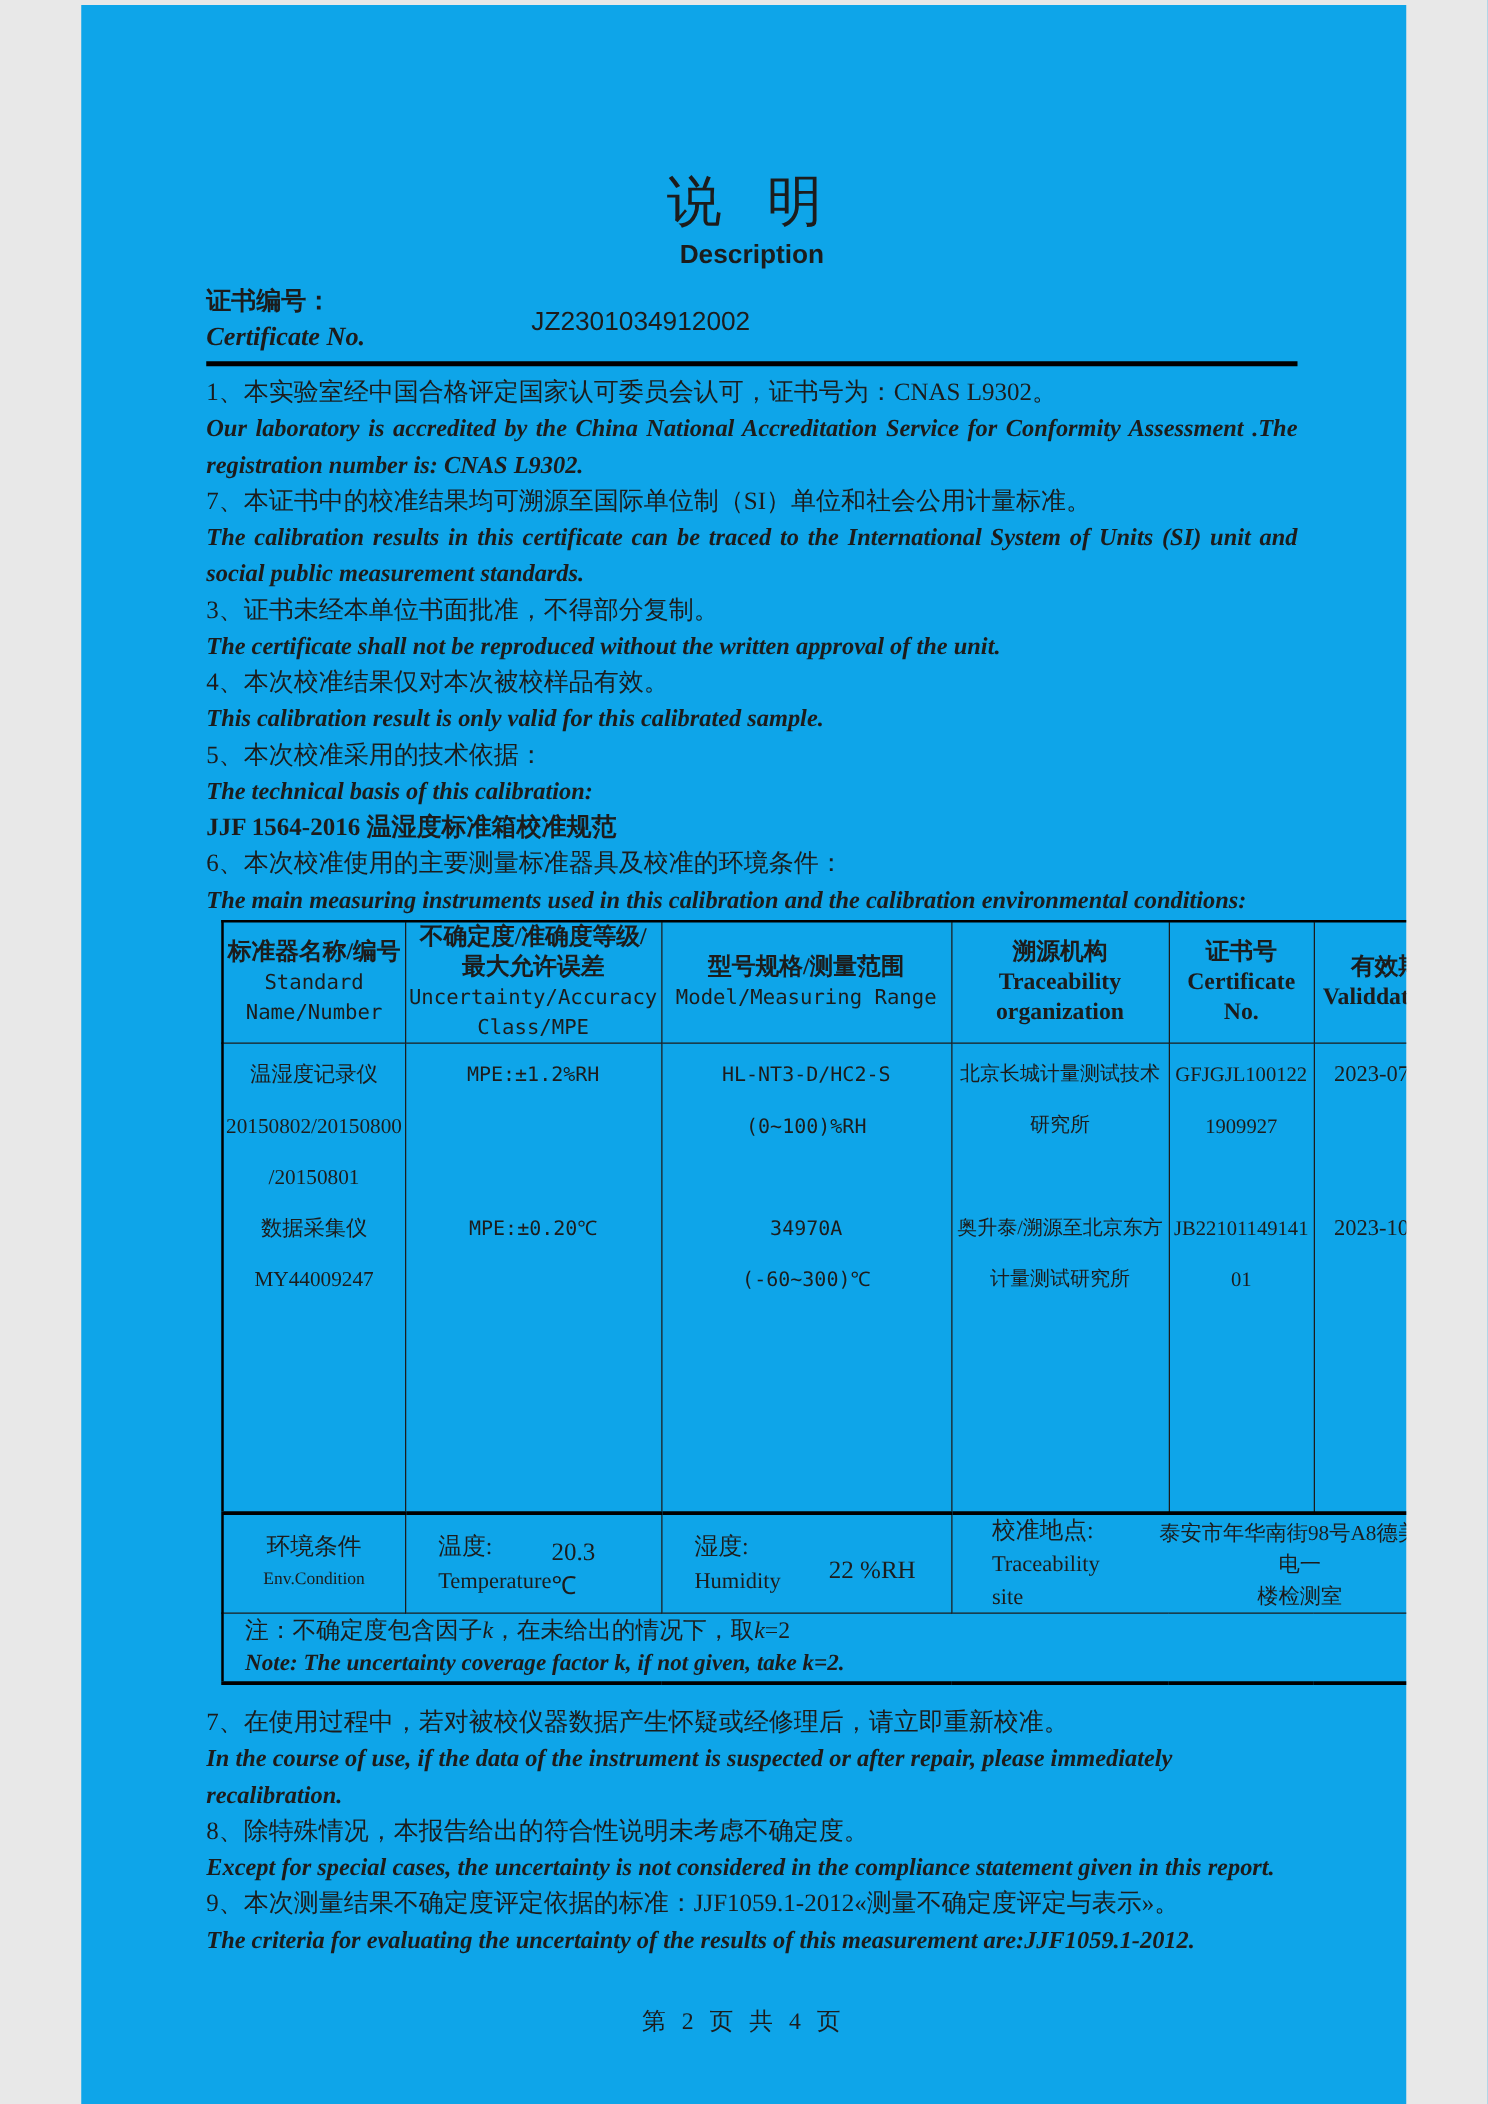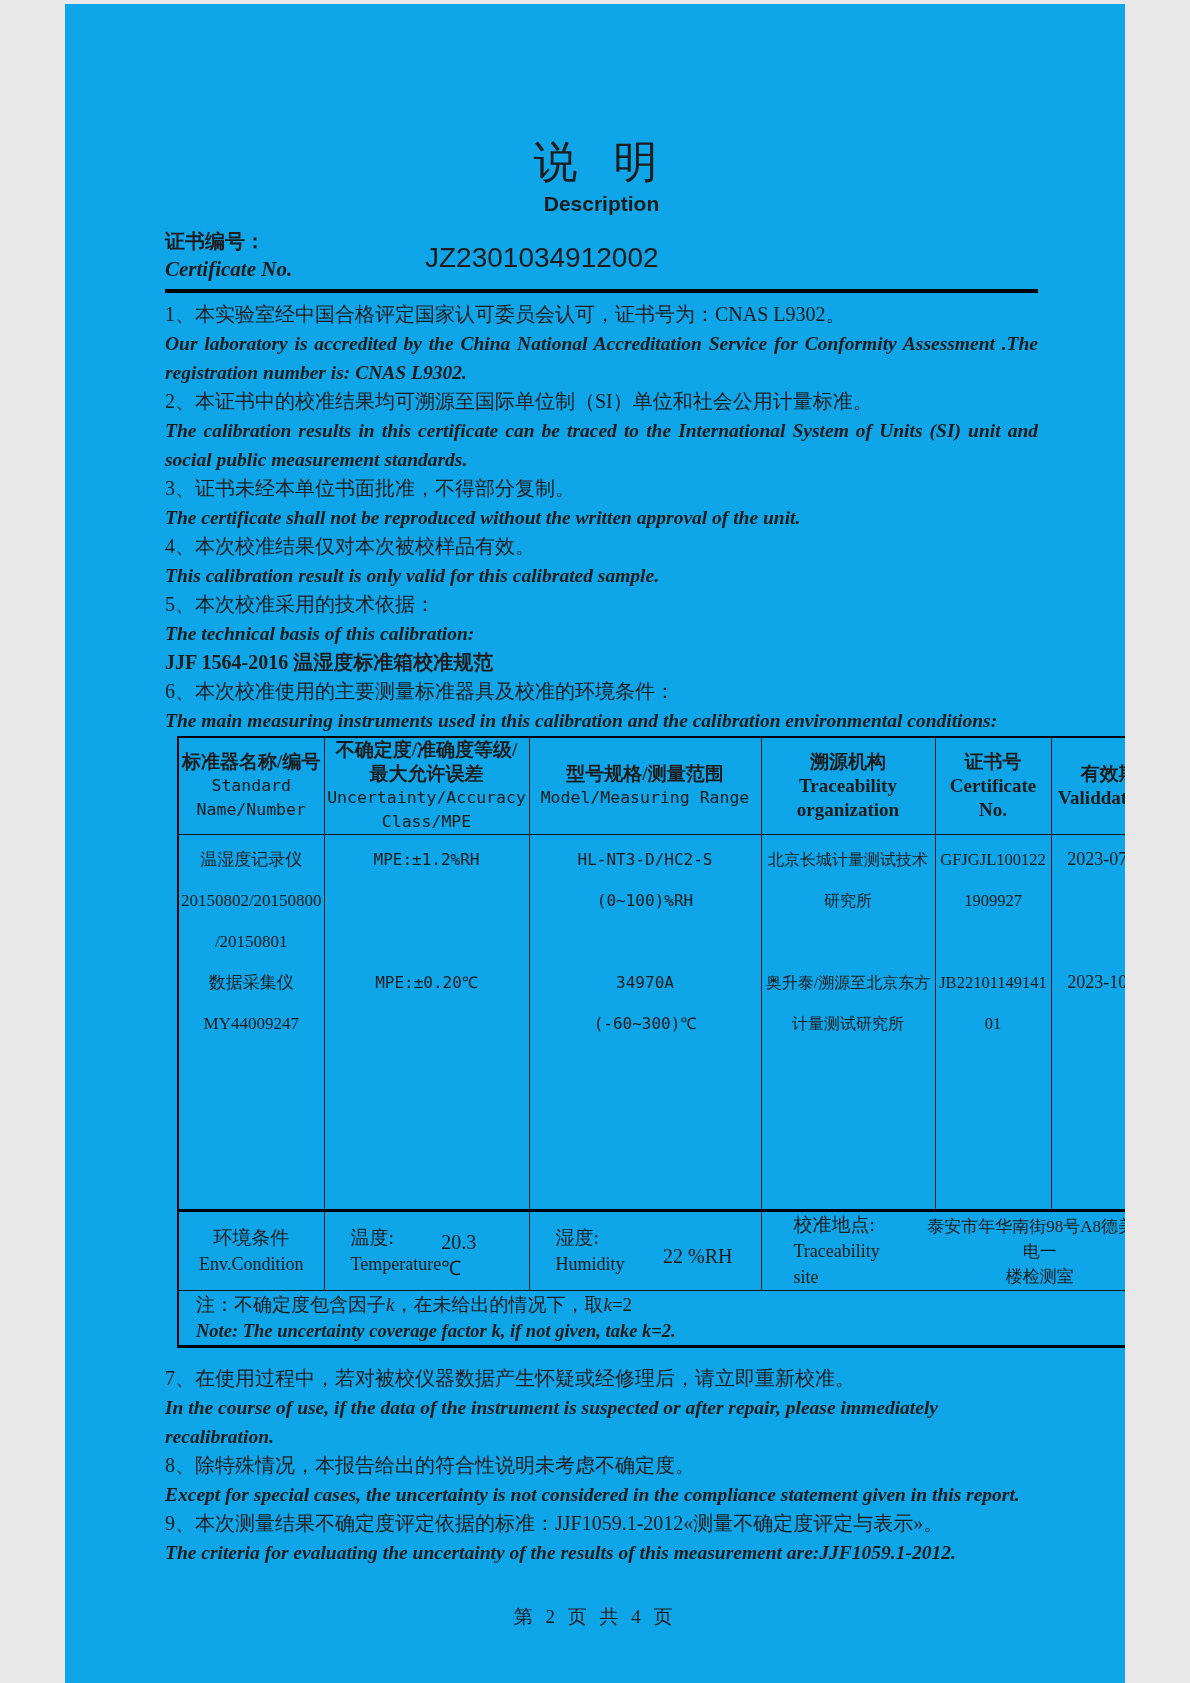--- a/index.html
+++ b/index.html
@@ -36,21 +36,21 @@
   .cert-labels{width:185px;}
   .cert-label-zh{
     font-family:"Liberation Sans", sans-serif;
     font-weight:bold;font-size:20px;line-height:28px;
   }
   .cert-label-en{
     font-weight:bold;font-style:italic;font-size:21px;line-height:28px;
   }
   .cert-number{
     font-family:"Liberation Sans", sans-serif;
-    font-size:28px;
+    font-size:21px;
     align-self:center;
     margin-left:75px;
     padding-top:6px;
   }
   .rule{border:0;border-top:4px solid #000;margin:6px 0 0 0;}
 
   
   .items{margin-top:7px;}
   p.zh{
     margin:0;font-size:20px;line-height:29px;
@@ -94,21 +94,21 @@
   tr.body td{height:376px;vertical-align:top;padding-top:4px;}
   .bl{height:41px;line-height:41px;overflow:visible;white-space:nowrap;}
   .c-name .bl{font-size:17px;}
   .c-mpe .bl,.c-model .bl{font-family:"DejaVu Sans Mono", monospace;font-size:16px;}
   .c-trace .bl{font-size:16px;}
   .c-cert .bl{font-size:16.5px;}
   .c-valid .bl{font-size:18px;}
 
   tr.env td{border-top:3px solid #000;height:64px;}
   .env-name .zh-s{font-size:19px;line-height:26px;}
-  .env-name .en-s{font-size:18px;line-height:26px;}
+  .env-name .en-s{font-size:14px;line-height:26px;}
   .env-flex{
     display:flex;align-items:center;text-align:left;
     padding-left:26px;padding-right:10px;
   }
   .env-labels .zh-s{display:block;font-size:19px;line-height:26px;}
   .env-labels .en-s{display:block;font-size:18px;line-height:26px;}
   .env-value{font-size:20px;margin-left:auto;margin-right:18px;padding-top:10px;}
   .env-site .env-value{
     font-size:17px;line-height:25px;white-space:pre-line;text-align:center;
     margin-left:24px;margin-right:0;padding-top:0;
@@ -146,21 +146,21 @@
         <div class="cert-label-en">Certificate No.</div>
       </div>
       <div class="cert-number">JZ2301034912002</div>
     </div>
 
     <hr class="rule">
 
     <div class="items">
       <p class="zh">1、本实验室经中国合格评定国家认可委员会认可，证书号为：CNAS L9302。</p>
       <p class="en justify">Our laboratory is accredited by the China National Accreditation Service for Conformity Assessment .The registration number is: CNAS L9302.</p>
-      <p class="zh">2、本证书中的校准结果均可溯源至国际单位制（SI）单位和社会公用计量标准。</p>
+      <p class="zh">7、本证书中的校准结果均可溯源至国际单位制（SI）单位和社会公用计量标准。</p>
       <p class="en justify">The calibration results in this certificate can be traced to the International System of Units (SI) unit and social public measurement standards.</p>
       <p class="zh">3、证书未经本单位书面批准，不得部分复制。</p>
       <p class="en">The certificate shall not be reproduced without the written approval of the unit.</p>
       <p class="zh">4、本次校准结果仅对本次被校样品有效。</p>
       <p class="en">This calibration result is only valid for this calibrated sample.</p>
       <p class="zh">5、本次校准采用的技术依据：</p>
       <p class="en">The technical basis of this calibration:</p>
       <p class="extra">JJF 1564-2016 温湿度标准箱校准规范</p>
       <p class="zh">6、本次校准使用的主要测量标准器具及校准的环境条件：</p>
       <p class="en">The main measuring instruments used in this calibration and  the calibration environmental conditions:</p>

